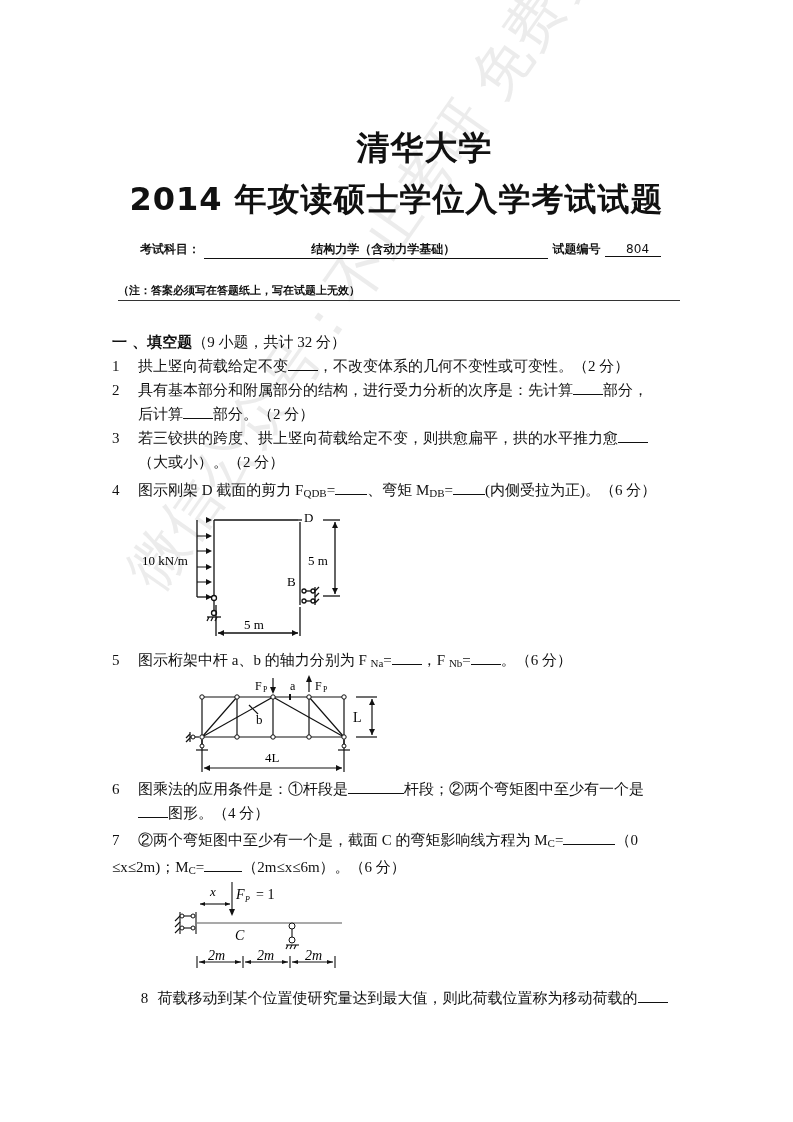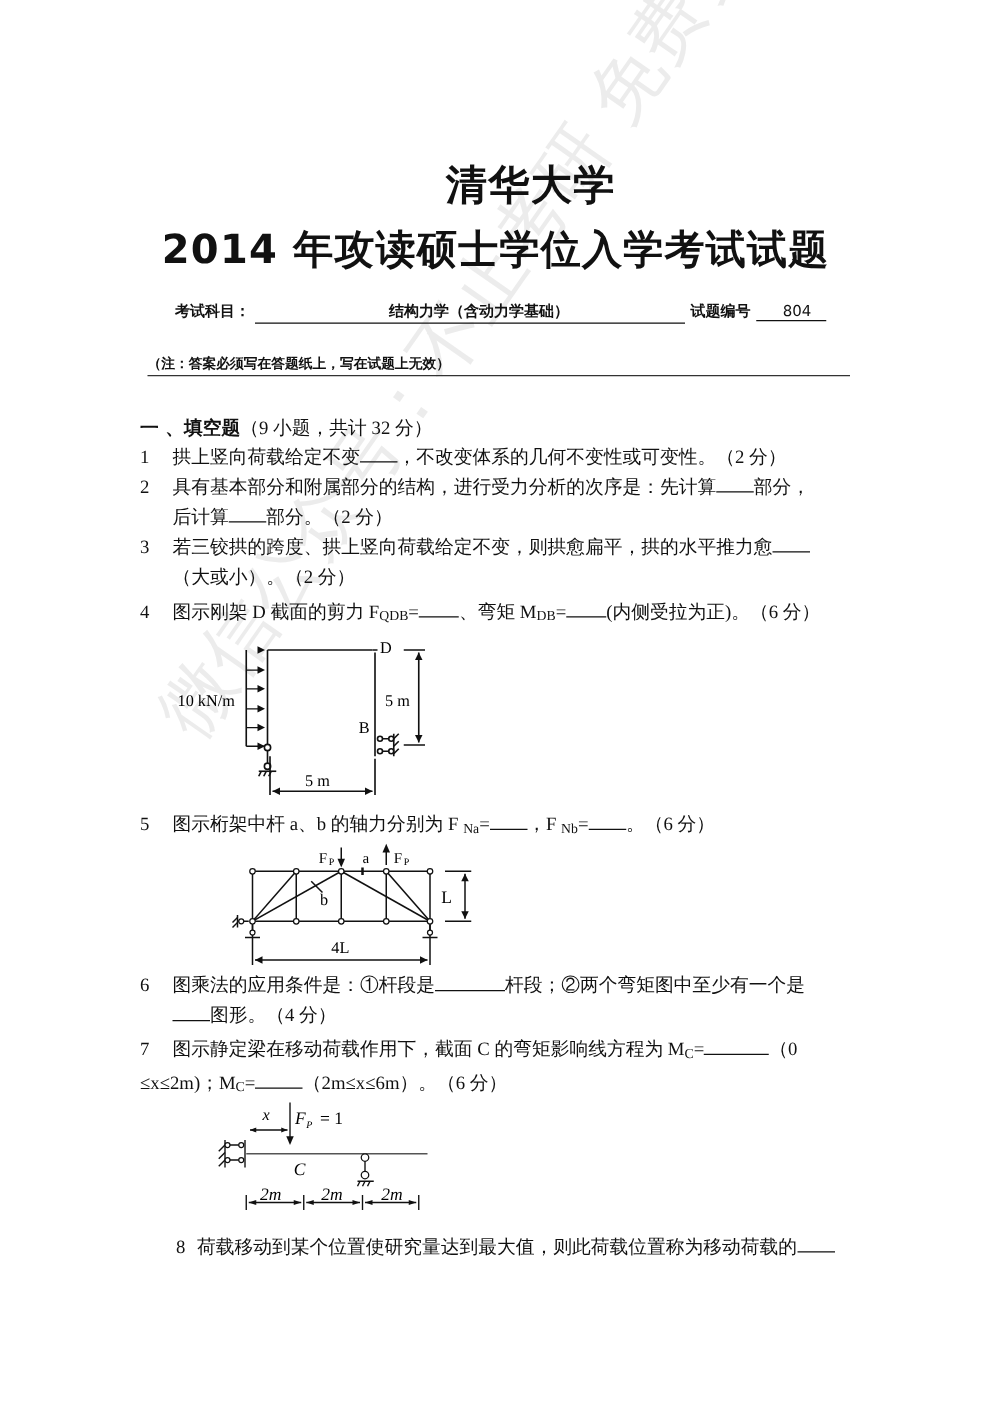--- a/index.html
+++ b/index.html
@@ -187,21 +187,21 @@
   <text x="183" y="52" font-size="14">L</text>
   <text x="95" y="92" font-size="13">4L</text>
 </svg>
 
 <div class="abs q" style="top:777px;">
   <span class="num">6</span><span>图乘法的应用条件是：①杆段是</span><span class="blank" style="width:56px"></span><span>杆段；②两个弯矩图中至少有一个是</span><br>
   <span class="num"></span><span class="blank" style="width:30px"></span><span>图形。（4 分）</span>
 </div>
 
 <div class="abs q" style="top:828px;">
-  <span class="num">7</span><span>图示静定梁在移动荷载作用下，截面 C 的弯矩影响线方程为 M</span><sub>C</sub><span>=</span><span class="blank" style="width:52px"></span><span>（0</span><br>
+  <span class="num">7</span><span>②两个弯矩图中至少有一个是，截面 C 的弯矩影响线方程为 M</span><sub>C</sub><span>=</span><span class="blank" style="width:52px"></span><span>（0</span><br>
   <span>≤x≤2m)；M</span><sub>C</sub><span>=</span><span class="blank" style="width:38px"></span><span>（2m≤x≤6m）。（6 分）</span>
 </div>
 
 <svg class="abs" style="left:160px;top:872px;" width="200" height="105">
   <g stroke="#111" stroke-width="1.1" fill="none">
     <line x1="37" y1="51" x2="182" y2="51" stroke="#555"></line>
     <line x1="36" y1="40" x2="36" y2="62"></line>
     <line x1="22" y1="44" x2="33" y2="44"></line>
       <line x1="22" y1="56" x2="33" y2="56"></line>
     <line x1="20" y1="40" x2="20" y2="62"></line>

